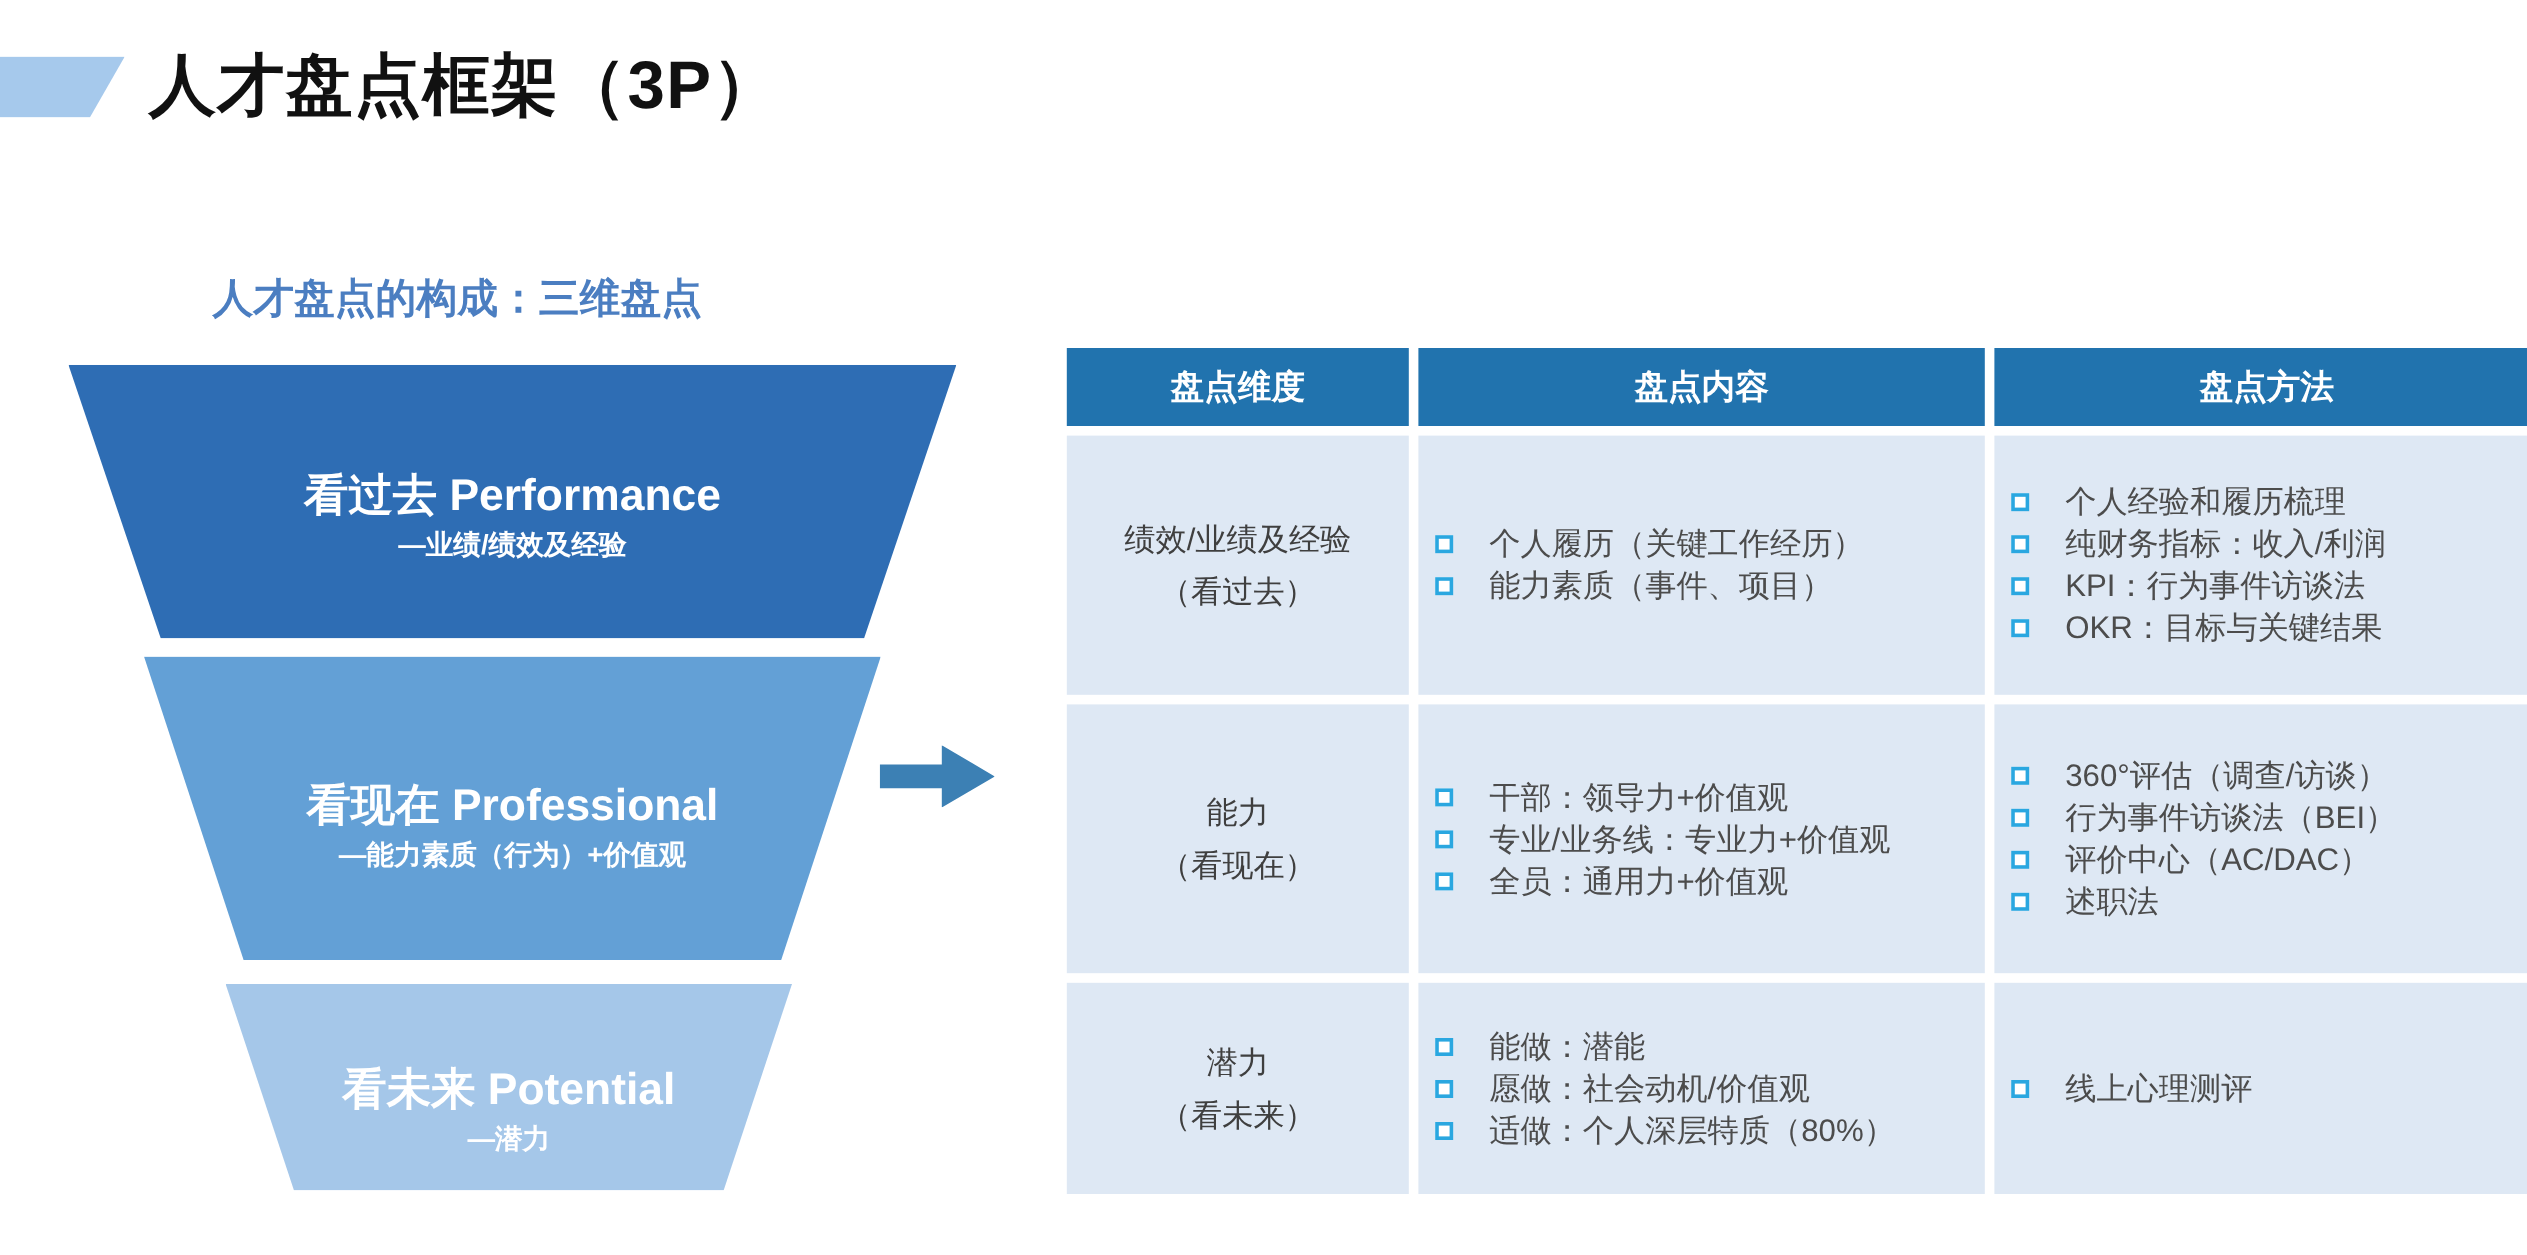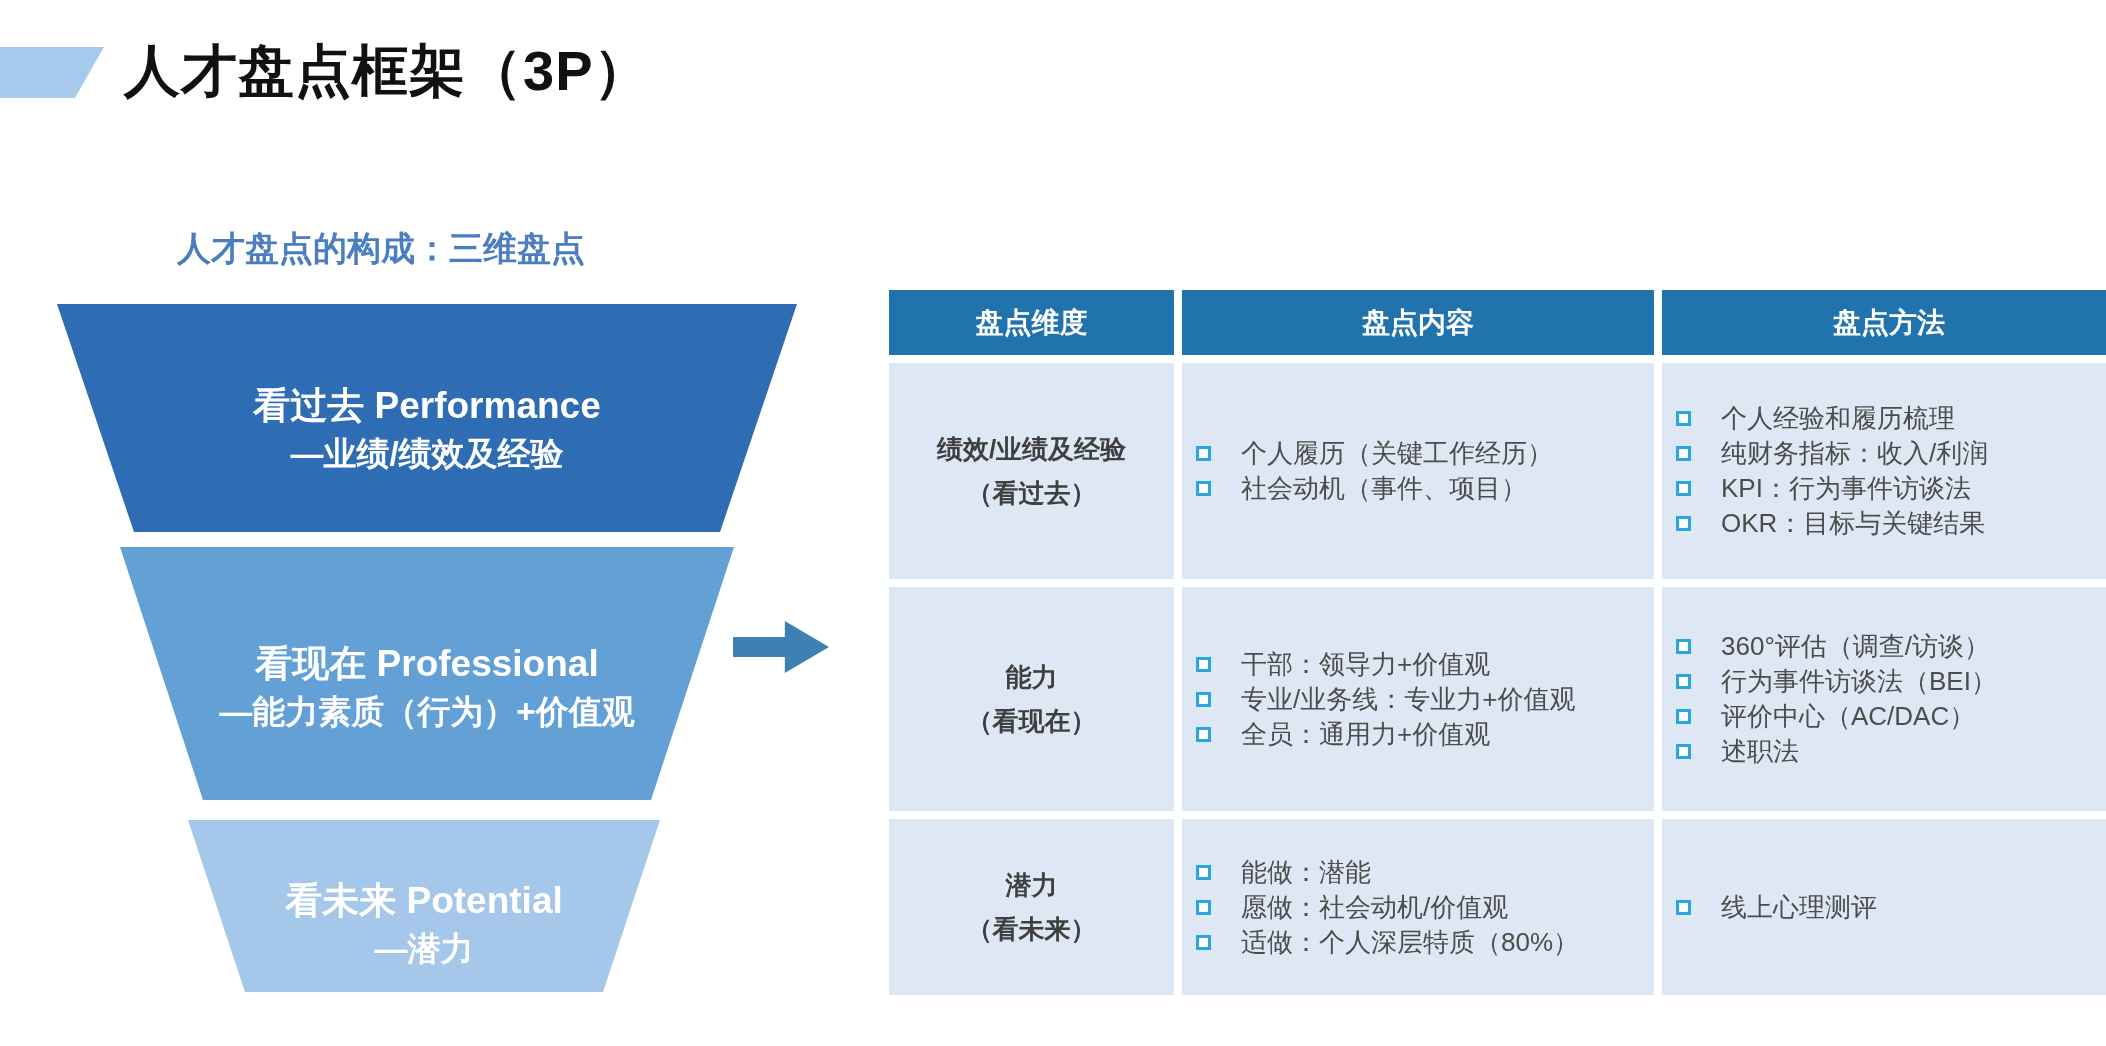--- a/index.html
+++ b/index.html
@@ -26,21 +26,21 @@
     font-size:34px;font-weight:bold;color:var(--subtitle,#4B7EC1);
     white-space:nowrap;
   }
   
   .trap{
     position:absolute;display:flex;flex-direction:column;
     justify-content:center;align-items:center;
     color:#fff;text-align:center;font-weight:bold;
   }
   .trap .l1{font-size:37px;line-height:1.35;white-space:nowrap;margin-top:37px;}
-  .trap .l2{font-size:33px;line-height:1.4;white-space:nowrap;}
+  .trap .l2{font-size:23px;line-height:1.4;white-space:nowrap;}
   .trap1{left:57px;top:304px;width:740px;height:228px;
     background:var(--trap1,#2E6DB4);padding-bottom:14px;box-sizing:border-box;
     clip-path:polygon(0 0,100% 0,calc(100% - 77px) 100%,77px 100%);}
   .trap2{left:120px;top:547px;width:614px;height:253px;
     background:var(--trap2,#63A0D6);padding-bottom:10px;box-sizing:border-box;
     clip-path:polygon(0 0,100% 0,calc(100% - 83px) 100%,83px 100%);}
   .trap3{left:188px;top:820px;width:472px;height:172px;
     background:var(--trap3,#A5C7E9);box-sizing:border-box;
     clip-path:polygon(0 0,100% 0,calc(100% - 57px) 100%,57px 100%);}
   
@@ -58,21 +58,21 @@
     column-gap:8px;row-gap:8px;padding-left:34px;
   }
   .th{
     background:var(--header-bg,#2173AE);
     color:#fff;font-size:28px;font-weight:bold;
     display:flex;align-items:center;justify-content:center;
   }
   .cell{background:var(--cell-bg,#DEE8F4);}
   .dim-cell{
     display:flex;flex-direction:column;justify-content:center;align-items:center;
-    font-size:26px;font-weight:bold;color:#3F3F3F;line-height:44px;
+    font-size:26px;font-weight:normal;color:#3F3F3F;line-height:44px;
   }
   .list-cell{box-sizing:border-box;padding:10px 8px 10px 14px;}
   .blist{
     list-style:none;margin:0;padding:0;height:100%;
     display:flex;flex-direction:column;justify-content:center;
   }
   .blist li{display:flex;align-items:center;}
   .sq{
     flex-shrink:0;width:9px;height:9px;margin-right:30px;
     border:3px solid var(--bullet,#2AA7E0);background:#fff;
@@ -113,21 +113,21 @@
       <div>（看过去）</div>
     </div>
     <div class="cell list-cell">
       <ul class="blist">
         <li>
             <span class="sq"></span>
             <span class="btext">个人履历（关键工作经历）</span>
           </li>
         <li>
             <span class="sq"></span>
-            <span class="btext">社会动机（事件、项目）</span>
+            <span class="btext">能力素质（事件、项目）</span>
           </li>
       </ul>
     </div>
     <div class="cell list-cell">
       <ul class="blist">
         <li>
             <span class="sq"></span>
             <span class="btext">个人经验和履历梳理</span>
           </li>
         <li>

